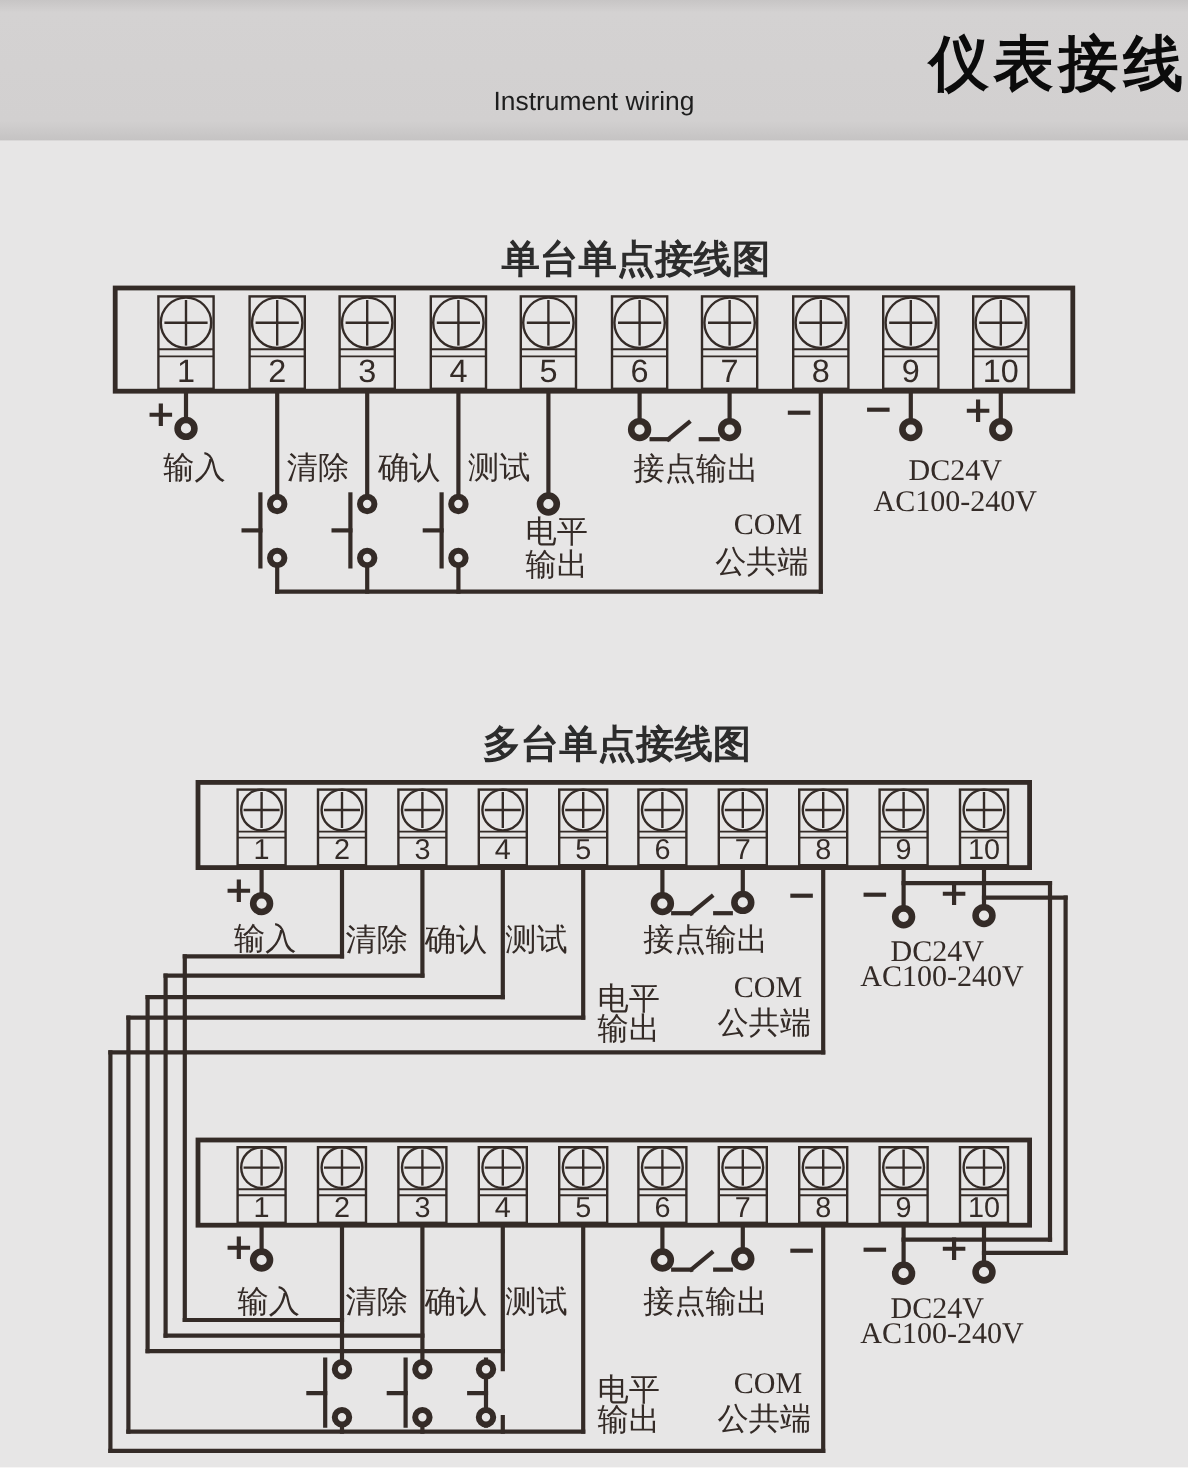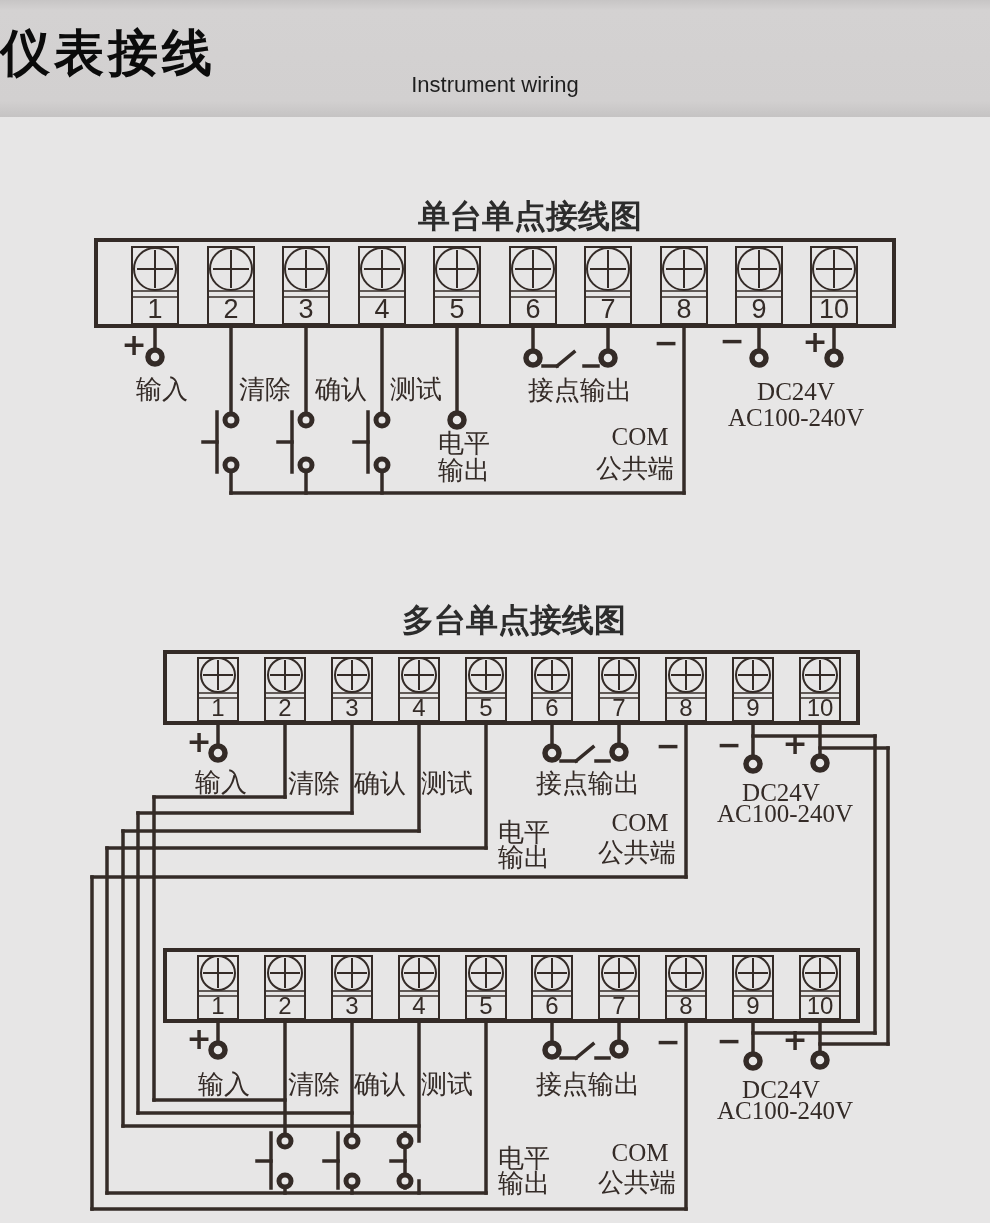--- a/index.html
+++ b/index.html
@@ -8,21 +8,21 @@
     position:relative; width:990px; height:1223px; overflow:hidden;
     background:var(--bg);
     font-family:"Liberation Sans", sans-serif;
   }
   .header {
     position:absolute; top:0; left:0; width:990px; height:117px;
     background:linear-gradient(180deg,#c7c5c5 0%,#d4d2d2 9%,#d2d0d0 86%,#c5c3c3 100%);
   }
   .header .t-cn {
     position:absolute; top:20px; left:0; width:100%;
-    text-align:left; font-size:50px; font-weight:700; letter-spacing:4px;
+    text-align:right; font-size:50px; font-weight:700; letter-spacing:4px;
     color:#0b0b0b; margin:0;
   }
   .header .t-en {
     position:absolute; top:72px; left:0; width:100%;
     text-align:center; font-size:22px; font-weight:400; color:#1e1e1e; margin:0;
   }
   svg.canvas { position:absolute; top:0; left:0; }
 
   .strip   { stroke:var(--ink); stroke-width:4; fill:none; }
   .cellsh  { stroke:var(--ink); stroke-width:2; fill:none; }

